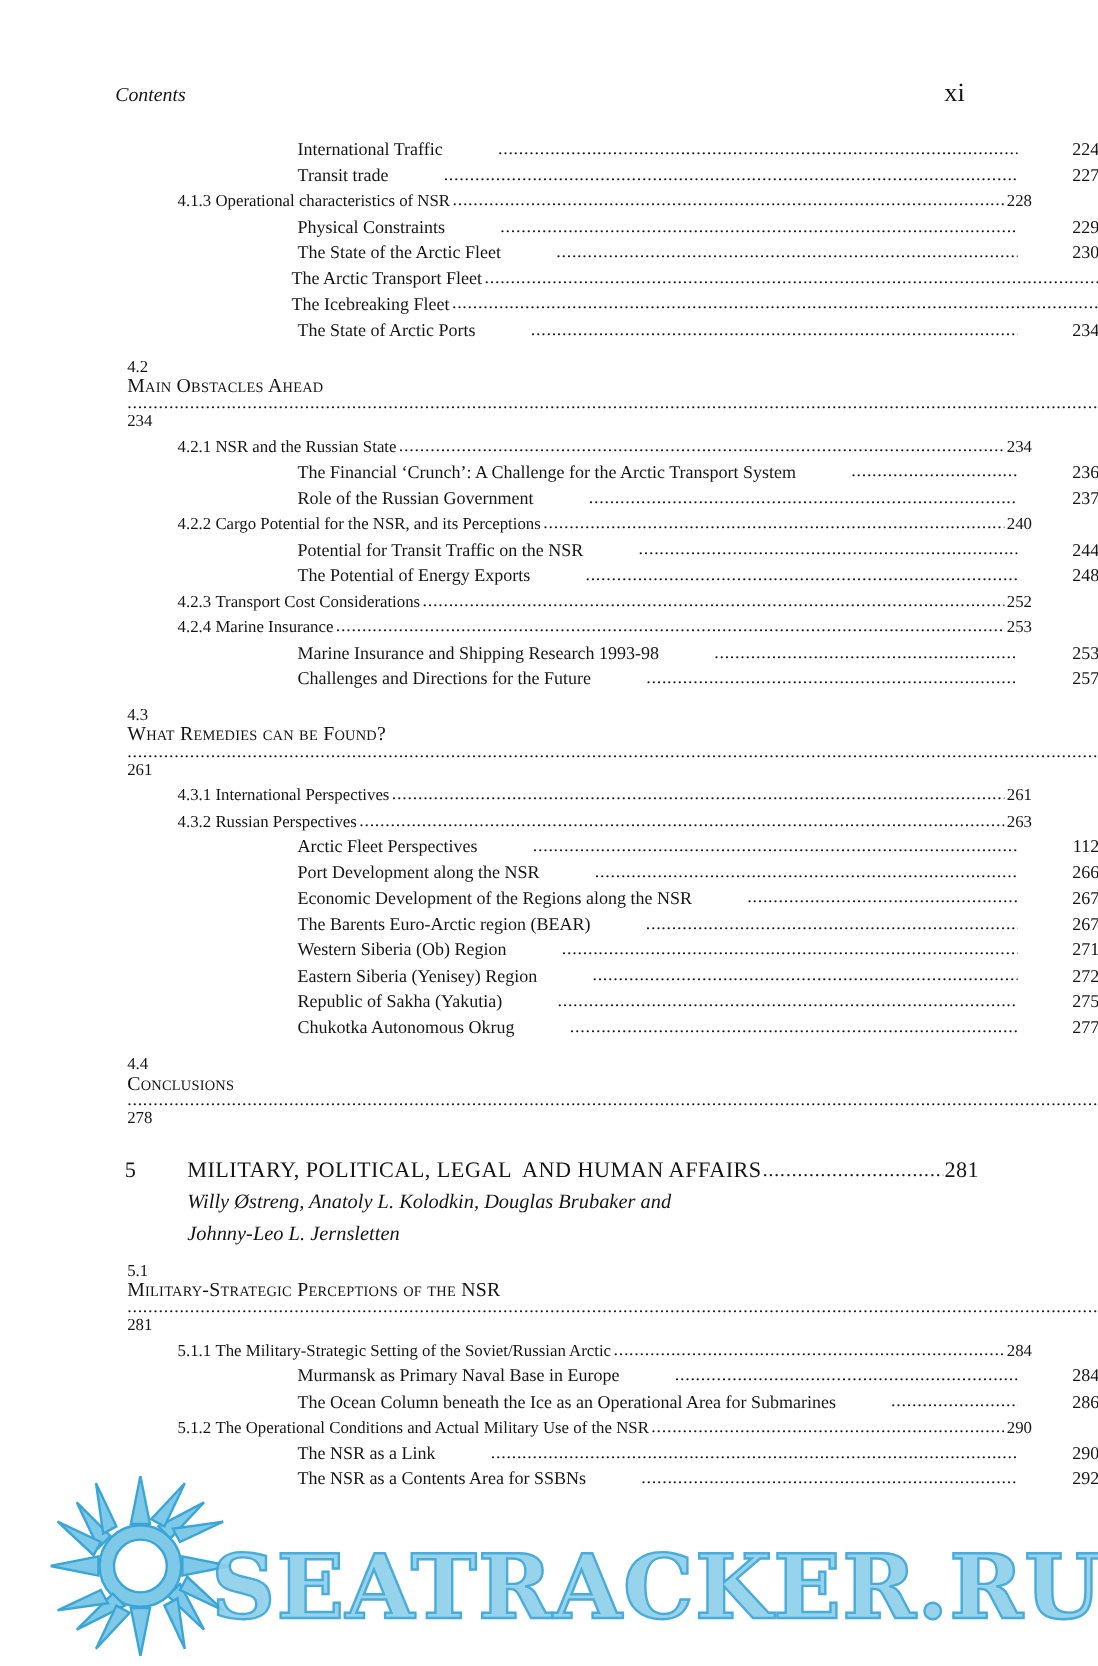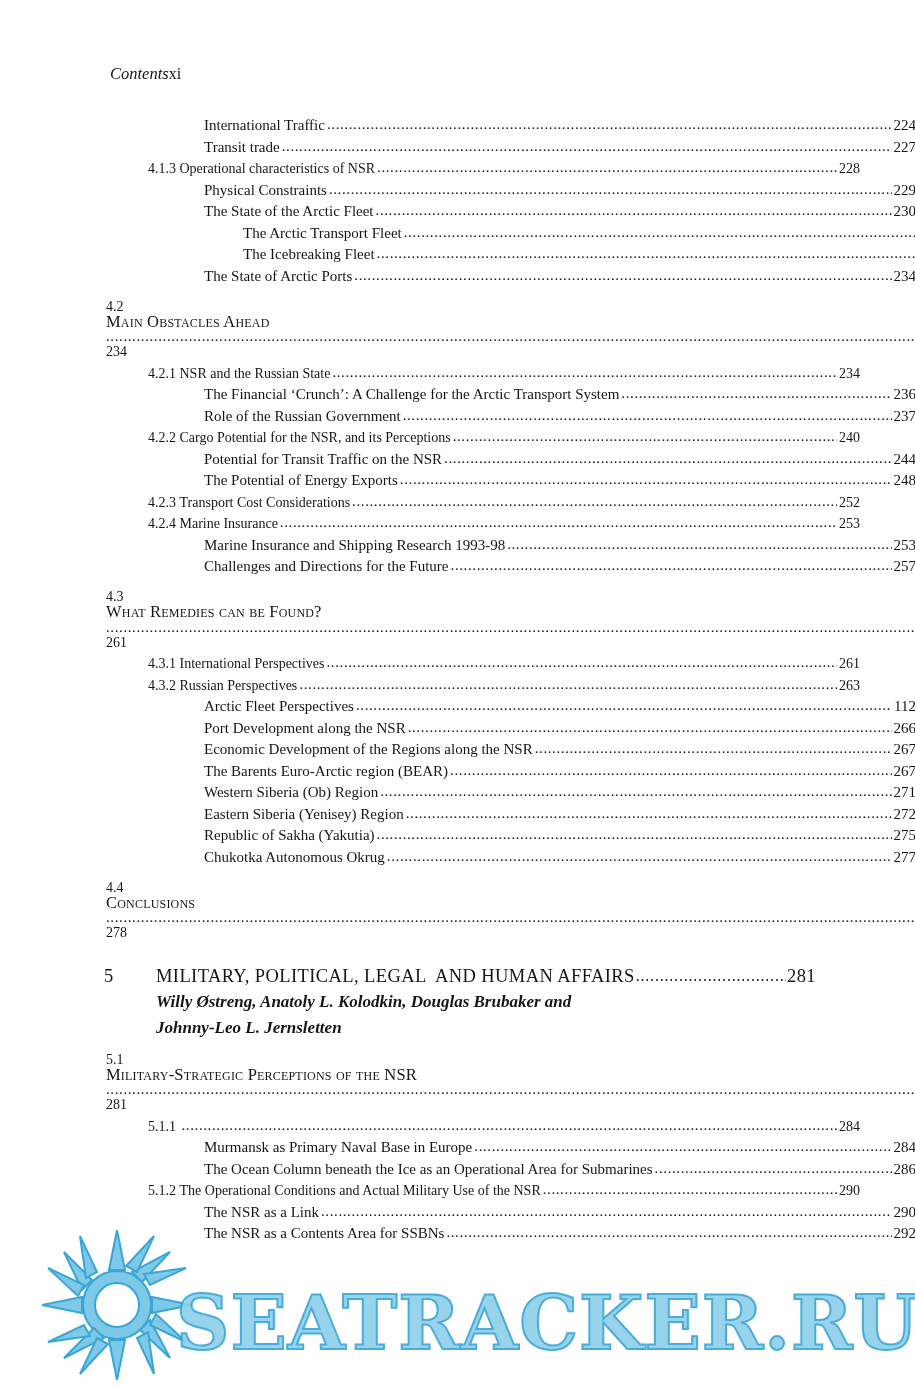--- a/index.html
+++ b/index.html
@@ -16,33 +16,34 @@
     overflow: hidden;
   }
   .page {
     position: absolute;
     left: 0; top: 0;
     width: 915px;
     height: 1388px;
   }
   .header {
     position: absolute;
-    left: 110px;
+    left: 96px;
     top: 64px;
     width: 708px;
     display: flex;
+    justify-content: space-between;
     align-items: baseline;
     font-size: 16.5px;
   }
   .header .title {
     font-style: italic;
     font-family: "Liberation Serif", serif;
   }
   .header .folio {
-    font-size: 16px;
+    font-size: 22px;
   }
 
   .toc {
     position: absolute;
     left: 104px;
     top: 118px;
     width: 712px;
   }
 
   .row {
@@ -73,21 +74,21 @@
   }
   .pg {
     flex: 0 0 auto;
     text-align: right;
     white-space: pre;
   }
 
   
   .lvl-sec    { padding-left: 0px; }
   .lvl-sub    { padding-left: 44px; }
-  .lvl-item   { padding-left: 100px; }
+  .lvl-item   { padding-left: 100px; gap: 44px; }
   .lvl-deep   { padding-left: 139px; }
 
   .f-16   { font-size: 14px; }
   .f-145  { font-size: 15px; }
 
   .smallcaps {
     font-variant: small-caps;
     font-size: 16.5px;
     letter-spacing: 0.2px;
   }
@@ -122,21 +123,20 @@
   }
   .chapter-pg {
     flex: 0 0 auto;
   }
   .authors {
     padding-left: 52px;
     font-style: italic;
     font-size: 17px;
     line-height: 1.55;
     margin-bottom: 4px;
-    font-weight: bold;
   }
   .gap-top { margin-top: 16px; flex-direction: column; }
   .gap-top-sm { margin-top: 11px; flex-direction: column; }
 
   
   .watermark {
     position: absolute;
     left: 0;
     bottom: 0;
     width: 915px;
@@ -376,20 +376,21 @@
 
     <div id="toc-list-2">
         <div class="row lvl-sec gap-top-sm">
           <span class="num f-16" style="width: 44px; display: inline-block;">5.1</span>
           <span class="label smallcaps">Military-Strategic Perceptions of the NSR</span>
           <span class="dots">............................................................................................................................................................................................................................................................................................................</span>
           <span class="pg f-16">281</span>
         </div>
         <div class="row lvl-sub">
           <span class="num f-16">5.1.1 </span>
+          <span class="label f-16">The Military-Strategic Setting of the Soviet/Russian Arctic</span>
           <span class="dots">............................................................................................................................................................................................................................................................................................................</span>
           <span class="pg f-16">284</span>
         </div>
         <div class="row lvl-item">
           <span class="num f-145"></span>
           <span class="label f-145">Murmansk as Primary Naval Base in Europe</span>
           <span class="dots">............................................................................................................................................................................................................................................................................................................</span>
           <span class="pg f-145">284</span>
         </div>
         <div class="row lvl-item">

